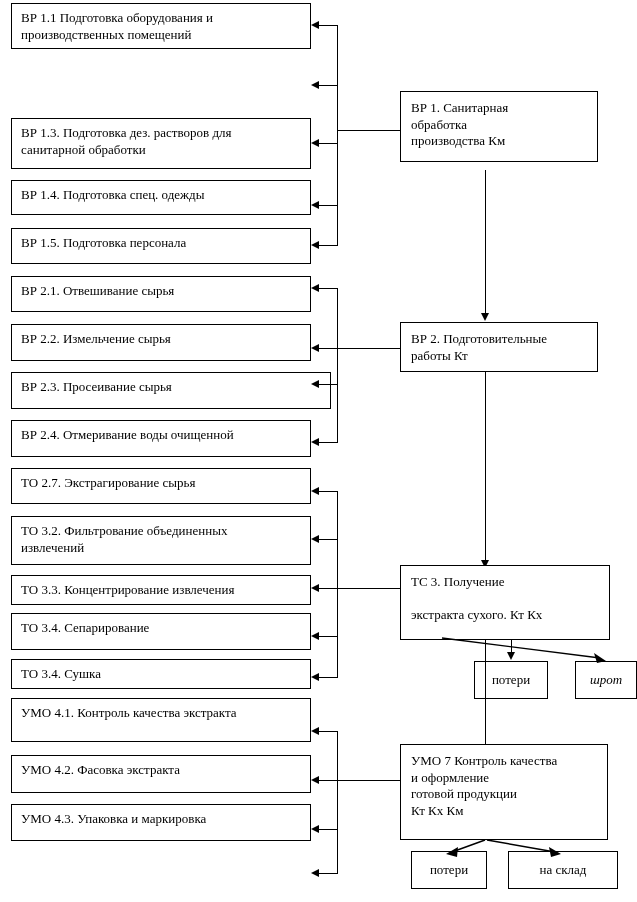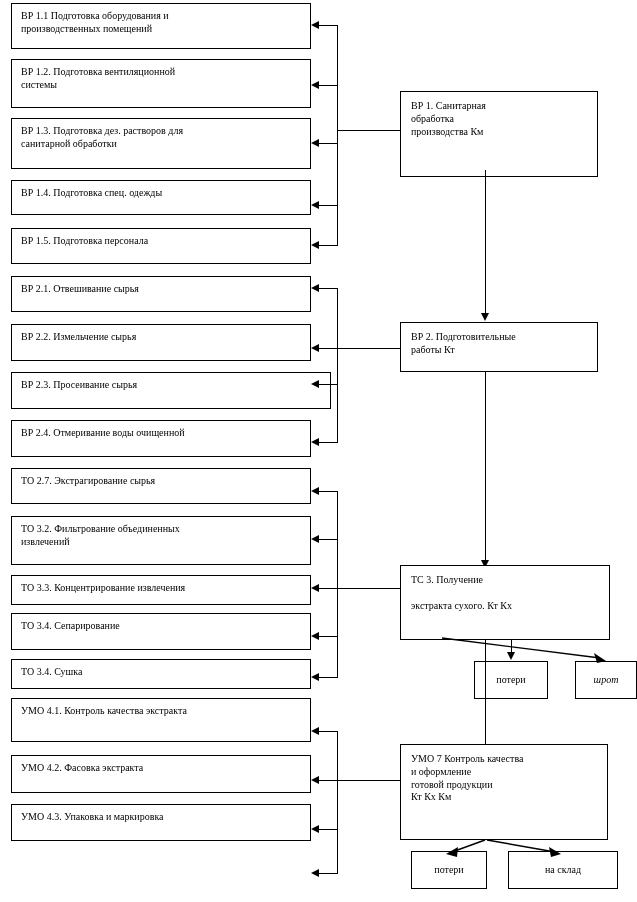--- a/index.html
+++ b/index.html
@@ -16,21 +16,21 @@
     width: 637px;
     height: 902px;
     background: #ffffff;
     overflow: hidden;
   }
   .box {
     position: absolute;
     box-sizing: border-box;
     border: 1.4px solid #000000;
     background: #ffffff;
-    font-size: 10px;
+    font-size: 13px;
     line-height: 1.28;
     color: #000000;
     display: block;
   }
   .box .txt {
     display: block;
     white-space: pre-line;
   }
   
   .box.left {
@@ -87,36 +87,32 @@
 </style>
 </head>
 <body>
 
 <div id="canvas">
 
   <div class="box left" style="left:11px; top:3px; width:300px; height:46px;">
     <span class="txt">ВР 1.1 Подготовка оборудования и
         производственных помещений</span>
   </div>
-  <div class="box left" style="left:11px; top:59px; width:300px; height:49px;">
-    <span class="txt">ВР 1.2. Подготовка вентиляционной
-        системы</span>
-  </div>
   <div class="box left" style="left:11px; top:118px; width:300px; height:51px;">
     <span class="txt">ВР 1.3. Подготовка дез. растворов для
         санитарной обработки</span>
   </div>
   <div class="box left" style="left:11px; top:180px; width:300px; height:35px;">
     <span class="txt">ВР 1.4. Подготовка спец. одежды</span>
   </div>
   <div class="box left" style="left:11px; top:228px; width:300px; height:36px;">
     <span class="txt">ВР 1.5. Подготовка персонала</span>
   </div>
 
-  <div class="box stage" style="left:400px; top:91px; width:198px; height:86px;">
+  <div class="box stage" style="left:400px; top:91px; width:198px; height:71px;">
     <span class="txt">ВР 1. Санитарная
        обработка
        производства Км</span>
   </div>
 
   <div class="vline" style="left:337px; top:25px; height:221px;"></div>
   <div class="hline" style="left:337px; top:130px; width:63px;"></div>
   <div class="hline" style="left:319px; top:25px; width:19px;"></div>
   <div class="arrow-left" style="left:311px; top:21px;"></div>
   <div class="hline" style="left:319px; top:85px; width:19px;"></div>

